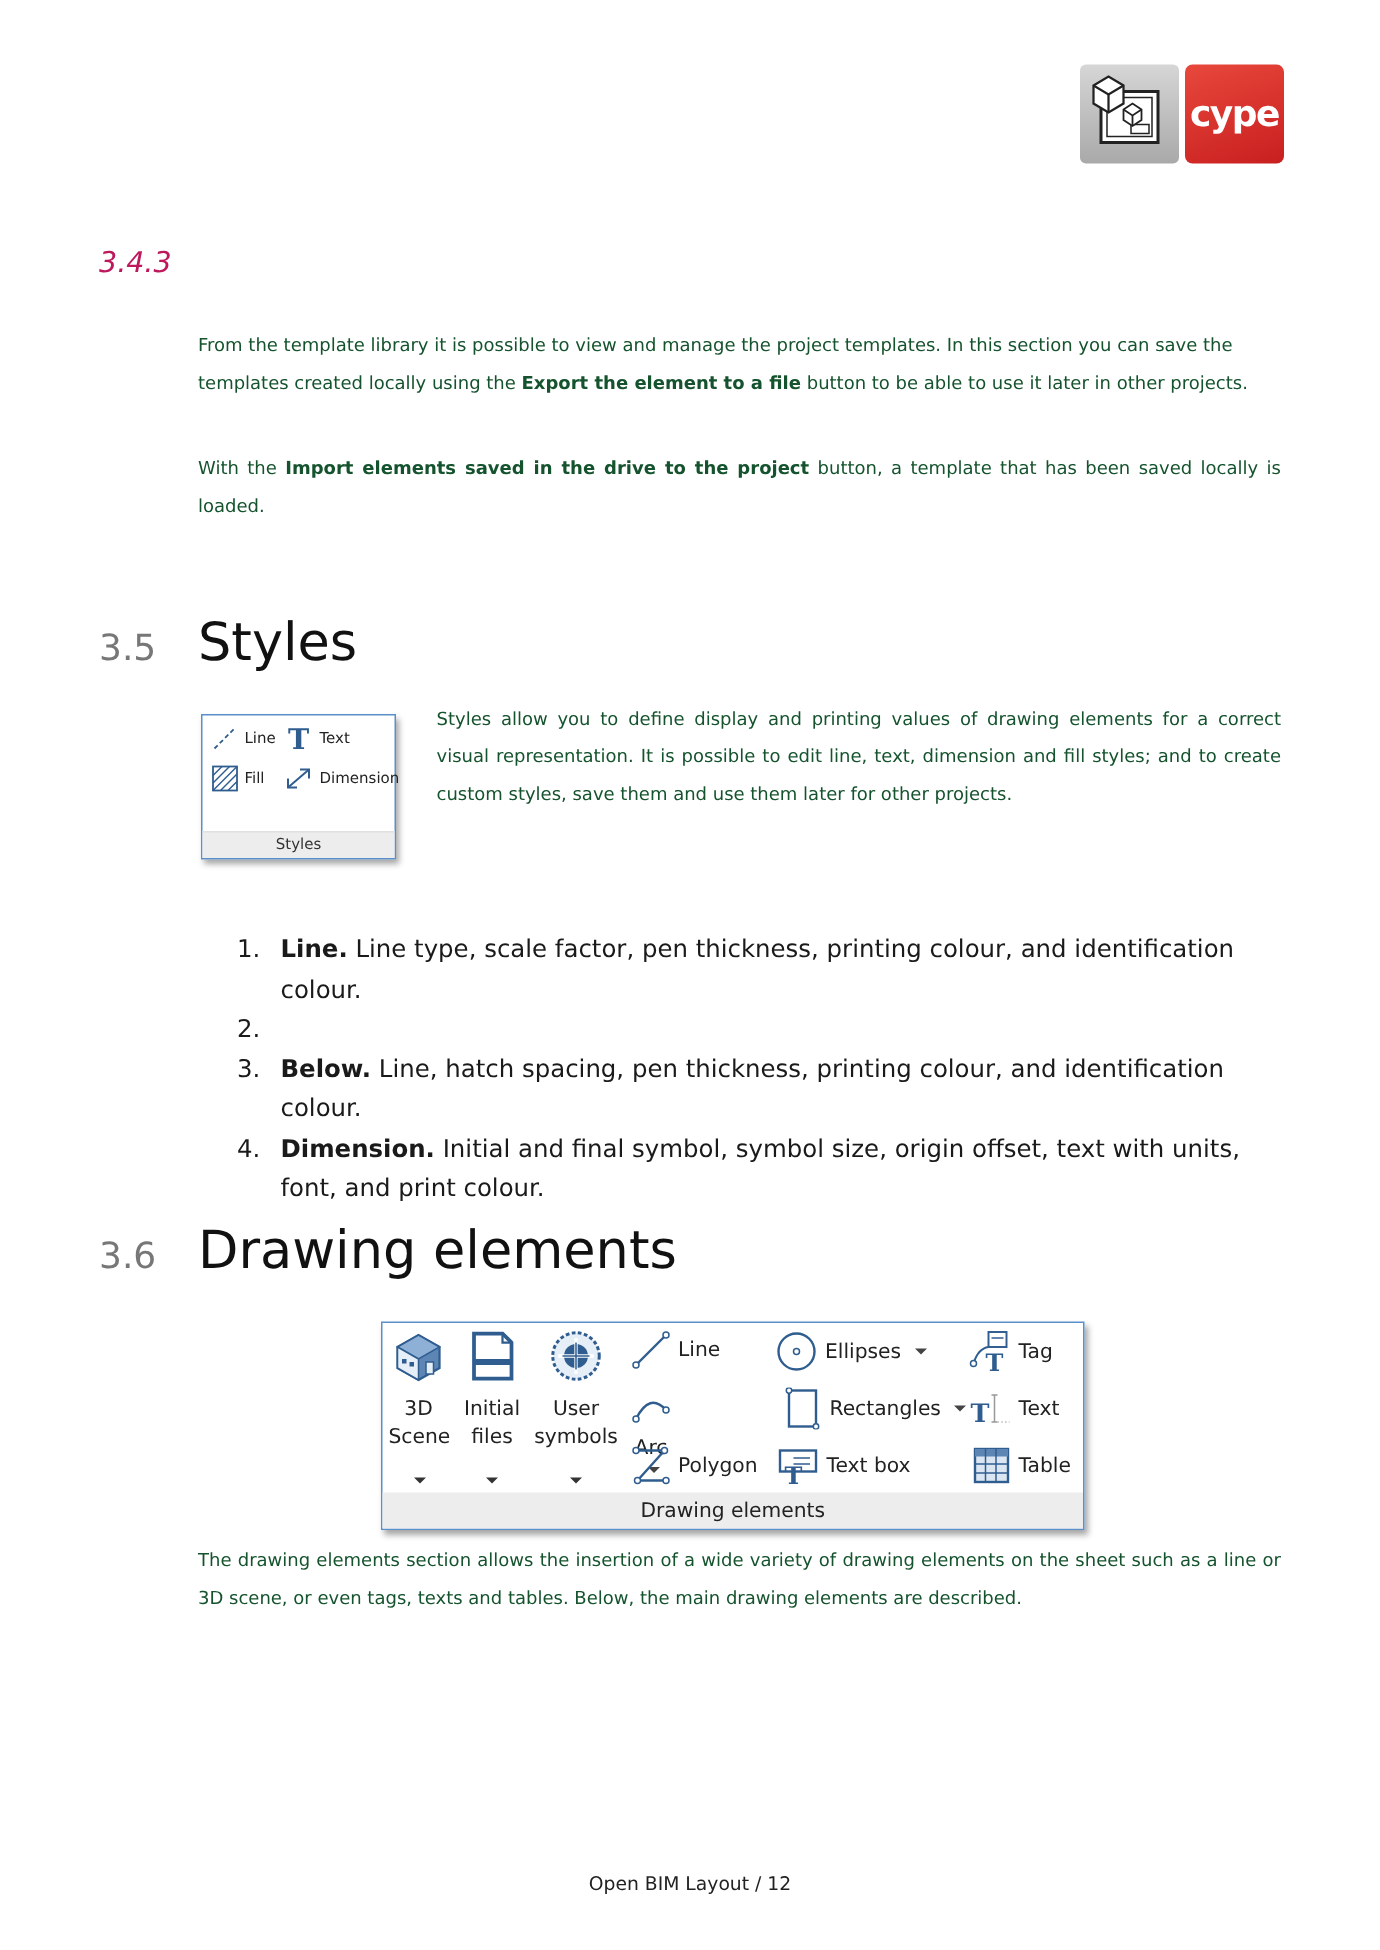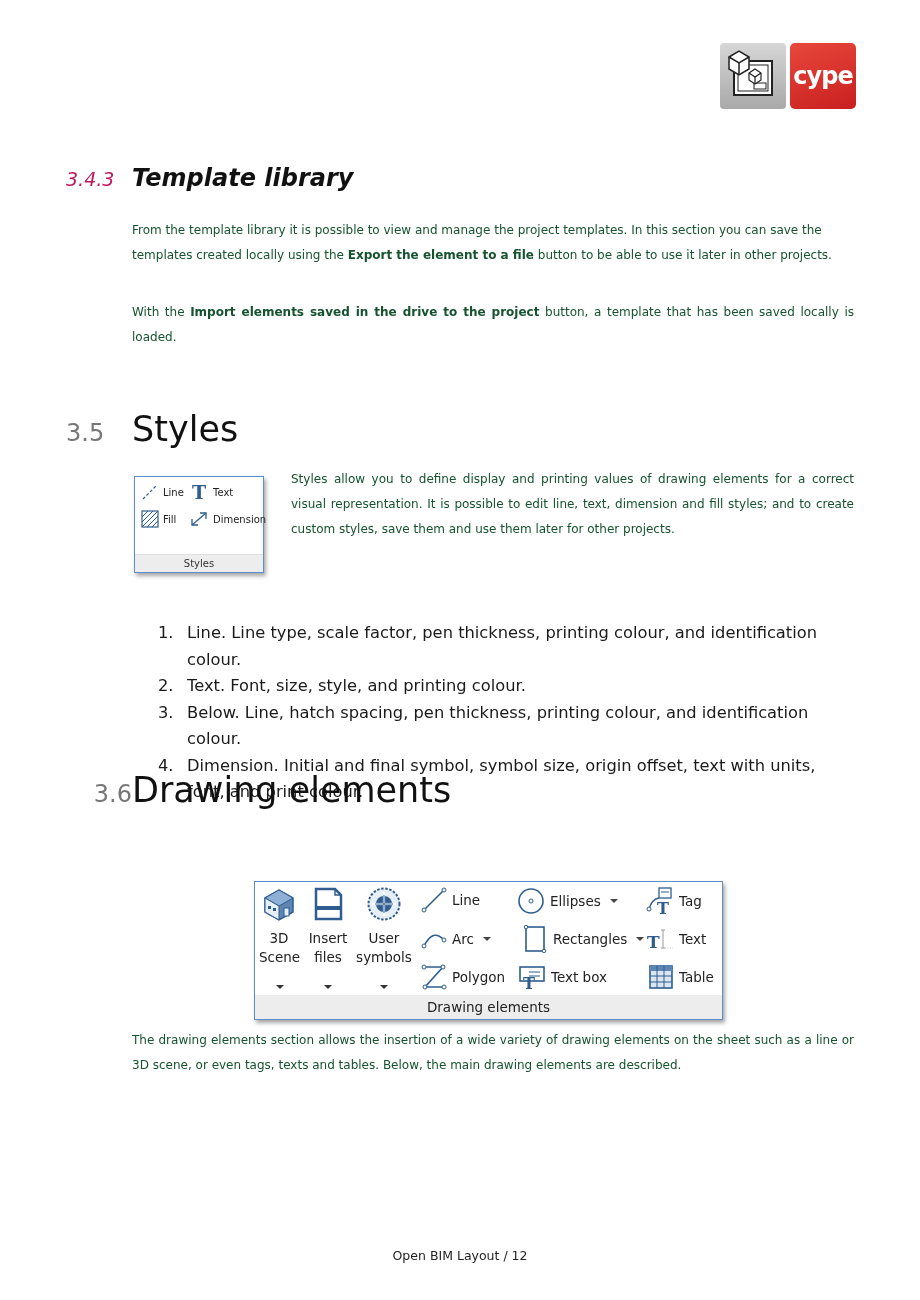--- a/index.html
+++ b/index.html
@@ -28,21 +28,21 @@
 
     .styles-panel { position: absolute; left: 134px; top: 476px; width: 130px; height: 97px;
       border: 1px solid #5b8fc9; background: #fff; box-shadow: 2px 3px 4px rgba(0,0,0,0.35); font-size: 10px; }
     .sp-row { position: absolute; display: flex; align-items: center; gap: 4px; color: #222; }
     .sp-footer { position: absolute; left: 0; right: 0; bottom: 0; height: 18px; background: #ededed;
       border-top: 1px solid #e0e0e0; text-align: center; font-size: 10px; line-height: 18px; color: #333; }
 
     .list { position: absolute; left: 158px; top: 620px; width: 700px; font-size: 16.3px; line-height: 26.5px; color: #1a1a1a; }
     .list li { list-style: none; display: flex; }
     .list .n { width: 29px; flex: none; }
-    .list b { font-weight: normal; }
+    .list b { font-weight: bold; }
 
     .ribbon { position: absolute; left: 254px; top: 881px; width: 469px; height: 139px;
       border: 1px solid #5b8fc9; background: #fff; box-shadow: 2px 3px 4px rgba(0,0,0,0.35); font-size: 13.5px; color: #222; }
     .rb-big { position: absolute; top: 4px; text-align: center; line-height: 19px; }
     .rb-big .ico { margin: 0 auto 2px; width: 36px; height: 36px; }
     .rb-caret { position: absolute; top: 103px; width: 0; height: 0; border-left: 4px solid transparent; border-right: 4px solid transparent; border-top: 4px solid #333; }
     .rb-small { position: absolute; display: flex; align-items: center; gap: 5px; white-space: nowrap; }
     .dd { display: inline-block; width: 0; height: 0; border-left: 4px solid transparent; border-right: 4px solid transparent; border-top: 4px solid #444; margin-left: 4px; vertical-align: middle; }
     .rb-footer { position: absolute; left: 0; right: 0; bottom: 0; height: 24px; background: #ededed; text-align: center; line-height: 24px; font-size: 13.5px; color: #222; }
 
@@ -63,21 +63,20 @@
       <polygon points="29,30 35,26 41,30 41,37 35,41 29,37" fill="#fff" stroke="#222" stroke-width="1.2"></polygon>
       <polyline points="29,30 35,34 41,30" fill="none" stroke="#222" stroke-width="1.2"></polyline>
       <line x1="35" y1="34" x2="35" y2="41" stroke="#222" stroke-width="1.2"></line>
     </svg>
   </div>
   <div class="logo-cype">cype</div>
 </div>
 
 <div class="h3">
   <span class="num">3.4.3</span>
-  <span class="title">Template library</span>
 </div>
 
 <p class="para" style="top:218px; left:132px; width:730px;">
   <span>From the template library it is possible to view and manage the project templates. In this section you can save the templates created locally using the </span><b>Export the element to a file</b><span> button to be able to use it later in other projects.</span>
 </p>
 
 <p class="para justify" style="top:300px; left:132px; width:722px;">
   <span>With the </span><b>Import elements saved in the drive to the project</b><span> button, a template that has been saved locally is loaded.</span>
 </p>
 
@@ -123,33 +122,32 @@
 
 <p class="para justify" style="top:467px; left:291px; width:563px;">Styles allow you to define display and printing values of drawing elements for a correct visual representation. It is possible to edit line, text, dimension and fill styles; and to create custom styles, save them and use them later for other projects.</p>
 
 <ul class="list">
   <li>
       <span class="n">1.</span>
       <span><b>Line.</b><span> Line type, scale factor, pen thickness, printing colour, and identification colour.</span></span>
     </li>
   <li>
       <span class="n">2.</span>
-      <span><b>Text.</b><span> Font, size, style, and printing colour</span><b>.</b></span>
     </li>
   <li>
       <span class="n">3.</span>
       <span><b>Below.</b><span> Line, hatch spacing, pen thickness, printing colour, and identification colour.</span></span>
     </li>
   <li>
       <span class="n">4.</span>
       <span><b>Dimension.</b><span> Initial and final symbol, symbol size, origin offset, text with units, font, and print colour.</span></span>
     </li>
 </ul>
 
-<div class="h2" style="top:770px;text-align:right;">
+<div class="h2" style="top:814px;">
   <span class="num">3.6</span>
   <span class="title">Drawing elements</span>
 </div>
 
 <div class="ribbon">
 
   <div class="rb-big" style="left:4px; width:40px;">
     <svg class="ico" viewBox="0 0 36 36">
       <polygon points="4,12 18,4 32,12 32,26 18,34 4,26" fill="#5d86b5" stroke="#2f5d8f" stroke-width="1.5"></polygon>
       <polygon points="4,12 18,4 32,12 18,20" fill="#8fb0d6" stroke="#2f5d8f" stroke-width="1"></polygon>
@@ -162,21 +160,21 @@
     <div>Scene</div>
   </div>
   <div class="rb-caret" style="left:21px;"></div>
 
   <div class="rb-big" style="left:52px; width:42px;">
     <svg class="ico" viewBox="0 0 36 36">
       <polygon points="6,3 25,3 31,9 31,33 6,33" fill="#fff" stroke="#2f5d8f" stroke-width="2.5"></polygon>
       <rect x="6" y="20" width="25" height="4" fill="#2f5d8f"></rect>
       <polyline points="25,3 25,9 31,9" fill="none" stroke="#2f5d8f" stroke-width="1.5"></polyline>
     </svg>
-    <div>Insert</div>
+    <div>Initial</div>
     <div>files</div>
   </div>
   <div class="rb-caret" style="left:69px;"></div>
 
   <div class="rb-big" style="left:100px; width:58px;">
     <svg class="ico" viewBox="0 0 36 36">
       <circle cx="18" cy="18" r="15.5" fill="#e6eef7" stroke="#2f5d8f" stroke-width="2" stroke-dasharray="2.5,1.6"></circle>
       <circle cx="18" cy="18" r="8" fill="#2f5d8f"></circle>
       <line x1="18" y1="6" x2="18" y2="30" stroke="#fff" stroke-width="2.2"></line>
       <line x1="6" y1="18" x2="30" y2="18" stroke="#fff" stroke-width="2.2"></line>
@@ -189,21 +187,21 @@
   <div class="rb-caret" style="left:125px;"></div>
 
   <div class="rb-small" style="left:166px; top:5px;">
     <svg width="26" height="26" viewBox="0 0 26 26">
       <line x1="3" y1="23" x2="23" y2="3" stroke="#2f5d8f" stroke-width="1.6"></line>
       <circle cx="3" cy="23" r="2" fill="#fff" stroke="#2f5d8f"></circle>
         <circle cx="23" cy="3" r="2" fill="#fff" stroke="#2f5d8f"></circle>
     </svg>
     <span>Line</span>
   </div>
-  <div class="rb-small" style="left:166px; top:44px;">
+  <div class="rb-small" style="left:166px; top:44px;flex-direction:column;">
     <svg width="26" height="26" viewBox="0 0 26 26">
       <path d="M3,20 Q12,2 23,14" fill="none" stroke="#2f5d8f" stroke-width="1.6"></path>
       <circle cx="3" cy="20" r="2" fill="#fff" stroke="#2f5d8f"></circle>
         <circle cx="23" cy="14" r="2" fill="#fff" stroke="#2f5d8f"></circle>
     </svg>
     <span>Arc</span>
       <span class="dd"></span>
   </div>
   <div class="rb-small" style="left:166px; top:82px;">
     <svg width="26" height="26" viewBox="0 0 26 26">

